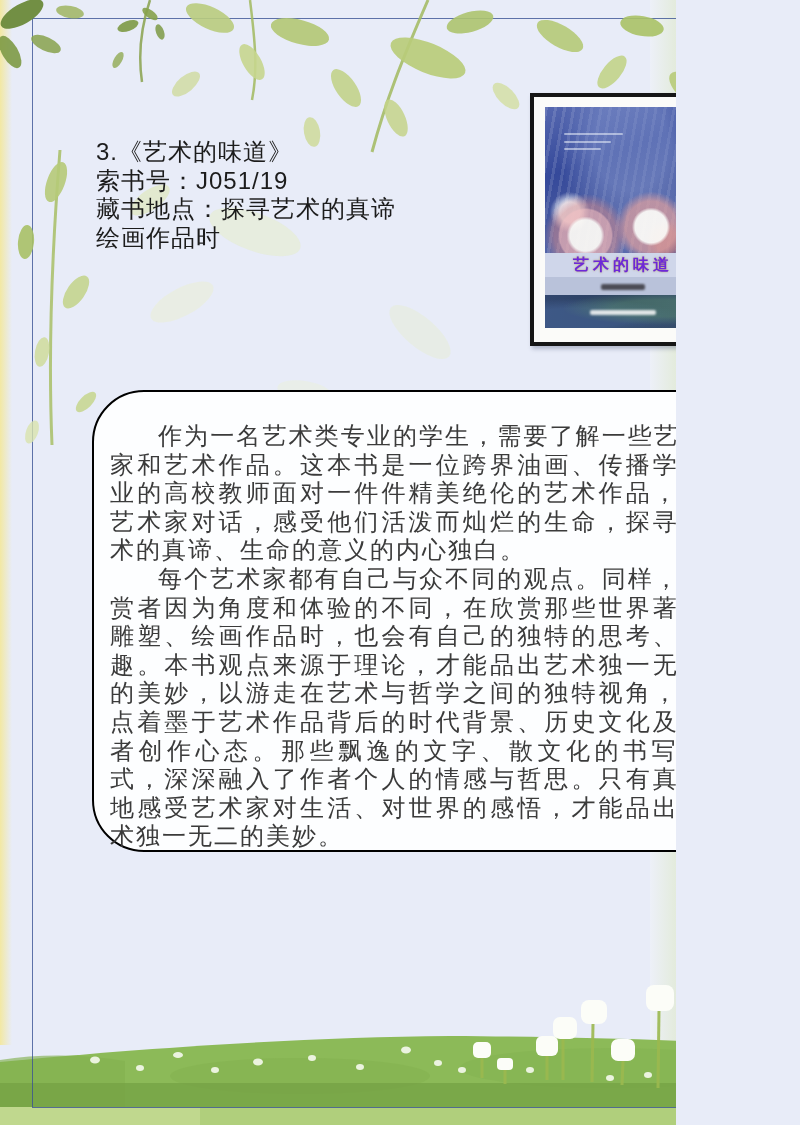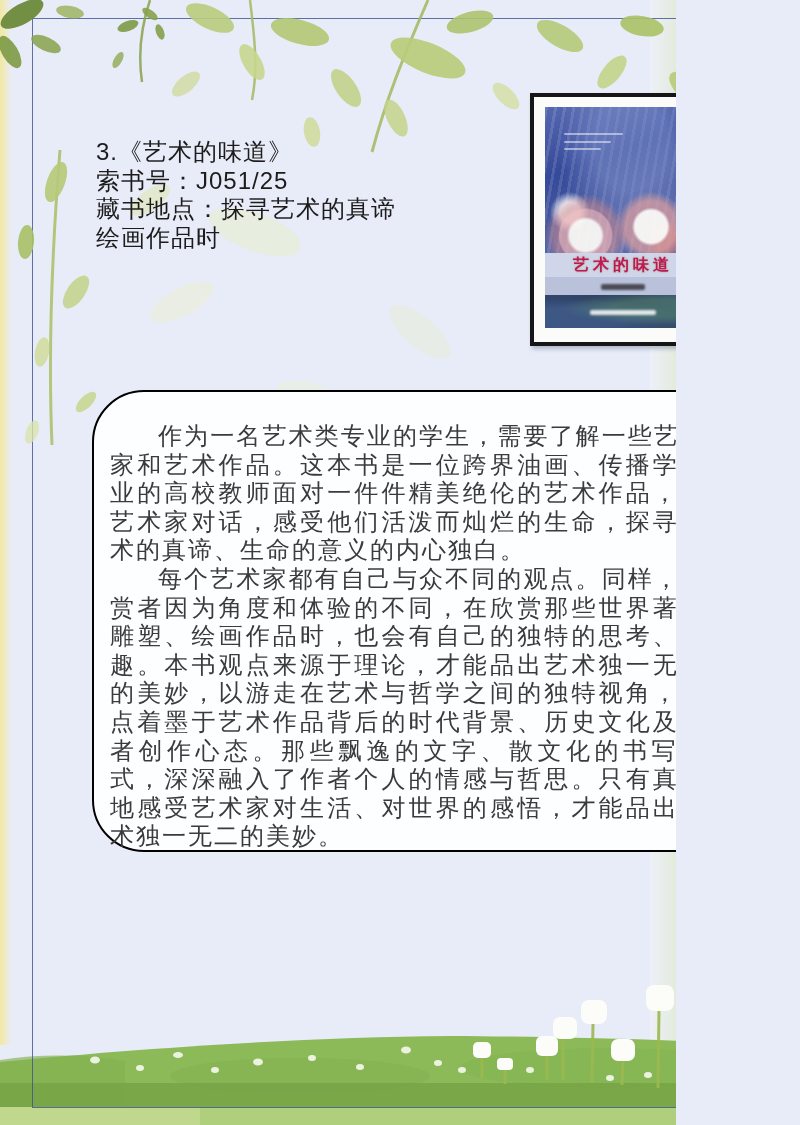--- a/index.html
+++ b/index.html
@@ -30,21 +30,21 @@
           radial-gradient(circle at 26% 88%, rgba(250,248,244,.95) 0 9%, rgba(235,176,178,.75) 11% 15%, rgba(215,140,140,.5) 16% 18%, transparent 24%),
           radial-gradient(circle at 16% 72%, rgba(255,255,255,.85) 0 6%, transparent 12%),
           radial-gradient(circle at 68% 82%, rgba(252,250,246,.95) 0 10%, rgba(225,160,158,.7) 12% 16%, transparent 22%),
           radial-gradient(circle at 78% 92%, rgba(198,118,115,.6) 0 6%, transparent 12%),
           radial-gradient(ellipse at 55% 25%, rgba(130,148,205,.55) 0 30%, transparent 60%),
           repeating-linear-gradient(100deg, rgba(255,255,255,.12) 0 3px, transparent 3px 9px),
           linear-gradient(160deg,#5668b0 0%,#35499a 35%,#47599f 60%,#5e6fb0 82%,#4a5ba2 100%);}
   .script-line{position:absolute;background:rgba(235,240,250,.55);height:2px;border-radius:1px;}
   .title-band{position:absolute;left:0;top:66%;width:100%;height:11%;
         background:rgba(203,210,232,.92);display:flex;align-items:center;justify-content:center;}
-  .cover-title{font-size:16px;font-weight:bold;letter-spacing:4px;color:#be185d;
+  .cover-title{font-size:16px;font-weight:bold;letter-spacing:4px;color:#6d28d9;
         text-shadow:0 0 2px rgba(168,135,61,.8);filter:blur(.4px);white-space:nowrap;}
   .author-strip{position:absolute;left:0;top:77%;width:100%;height:8%;background:#b9c2da;}
   .author-blur{position:absolute;left:50%;top:40%;width:44px;height:6px;margin-left:-22px;
         background:#4c4c56;filter:blur(1.2px);border-radius:2px;}
   .cover-bottom{position:absolute;left:0;top:85%;width:100%;height:15%;
         background:
           radial-gradient(ellipse at 75% 40%, rgba(90,140,110,.5) 0 30%, transparent 60%),
           radial-gradient(ellipse at 20% 70%, rgba(70,100,150,.6) 0 30%, transparent 60%),
           linear-gradient(100deg,#31466e,#2c4160 50%,#3a5372);}
   .publisher-blur{position:absolute;left:50%;top:45%;width:66px;height:5px;margin-left:-33px;
@@ -186,21 +186,21 @@
     <g>
       <ellipse cx="255" cy="232" rx="48" ry="19" fill="#e6edc6" opacity=".5" transform="rotate(20 255 232)"></ellipse>
       <ellipse cx="182" cy="302" rx="35" ry="14" fill="#eaf0cd" opacity=".45" transform="rotate(-28 182 302)"></ellipse>
       <ellipse cx="420" cy="332" rx="38" ry="15" fill="#e7eecb" opacity=".4" transform="rotate(40 420 332)"></ellipse>
       <ellipse cx="305" cy="392" rx="28" ry="11" fill="#ecf2d3" opacity=".4" transform="rotate(10 305 392)"></ellipse>
     </g>
   </svg>
 
   <div class="book-info">
     <div>3.《艺术的味道》</div>
-    <div>索书号：J051/25</div>
+    <div>索书号：J051/19</div>
     <div>藏书地点：探寻艺术的真谛</div>
     <div>绘画作品时</div>
   </div>
 
   <div class="cover">
     <div class="painting">
       <div class="water">
         <div class="script-line" style="left:12%;top:18%;width:38%;"></div>
         <div class="script-line" style="left:12%;top:23%;width:30%;"></div>
         <div class="script-line" style="left:12%;top:28%;width:24%;"></div>

